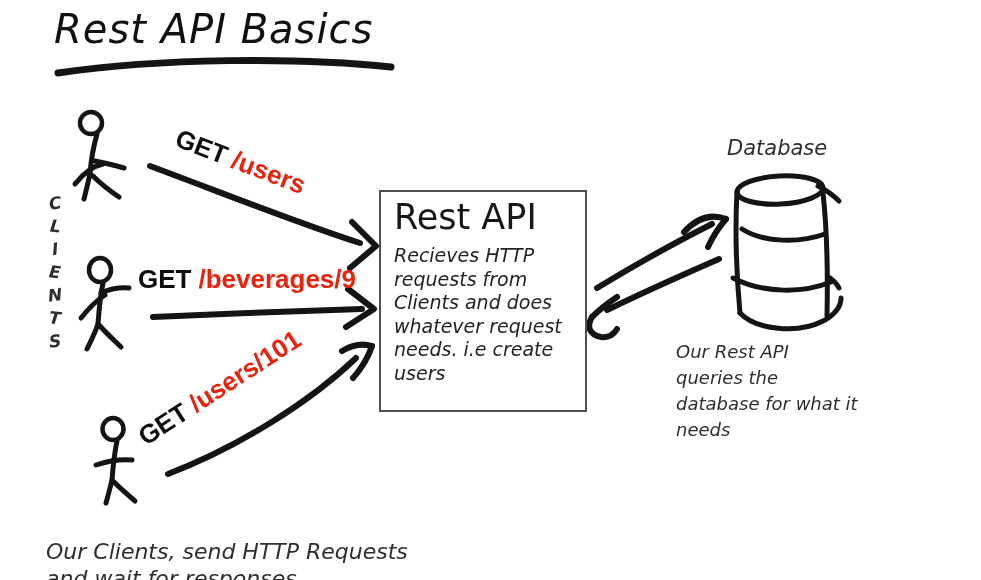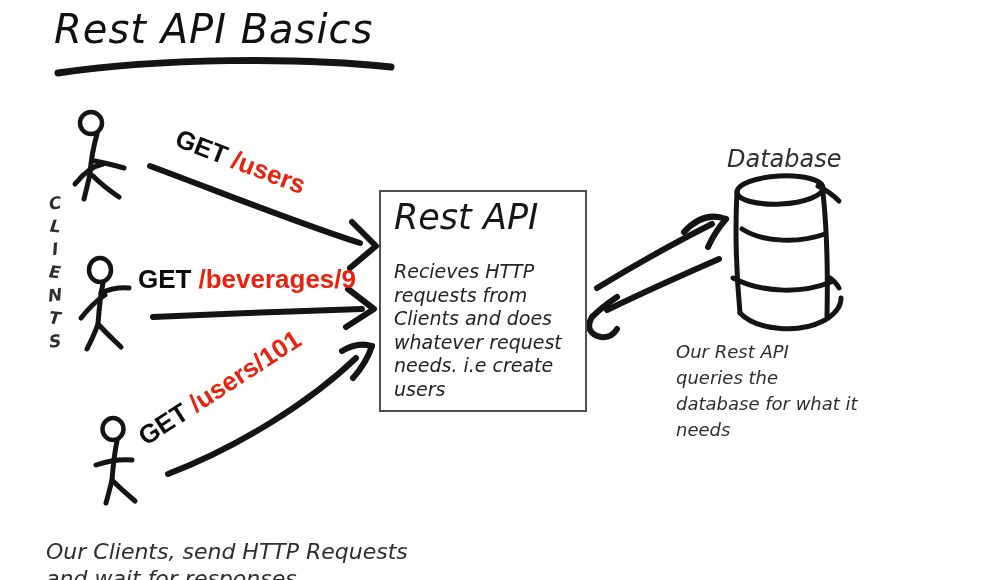--- a/index.html
+++ b/index.html
@@ -29,26 +29,26 @@
     font-size:26px;white-space:nowrap;color:#0d0d0d;
   }
   .req .path{color:var(--red,#e8220d);margin-left:7px;}
   .req1{left:182px;top:123px;transform:rotate(21deg);transform-origin:left top;}
   .req2{left:138px;top:264px;}
   .req3{left:150px;top:421px;height:32px;transform:rotate(-33deg);transform-origin:left bottom;}
   .api-box{
     left:379px;top:190px;width:208px;height:222px;border:2px solid #4f4f4f;
     box-sizing:border-box;background:#fff;padding:5px 12px 0 13px;
   }
-  .api-title{font-size:35px;font-style:italic;color:#161616;white-space:nowrap;}
+  .api-title{font-size:35px;color:#161616;white-space:nowrap;}
   .api-desc{
-    margin-top:23px;font-size:19px;line-height:23.5px;font-style:italic;
+    margin-top:7px;font-size:19px;line-height:23.5px;font-style:italic;
     color:#232323;white-space:pre-line;
   }
-  .db-label{left:727px;top:145px;font-size:24px;white-space:nowrap;}
+  .db-label{left:727px;top:136px;font-size:21px;white-space:nowrap;}
   .db-caption{left:676px;top:339px;font-size:18px;line-height:26px;white-space:pre-line;}
   .clients-caption{left:46px;top:538px;font-size:22px;line-height:27px;white-space:pre-line;}
 </style>
 </head>
 <body>
 
 <div class="canvas">
 
   <svg class="ink-layer" viewBox="0 0 981 580">
 

